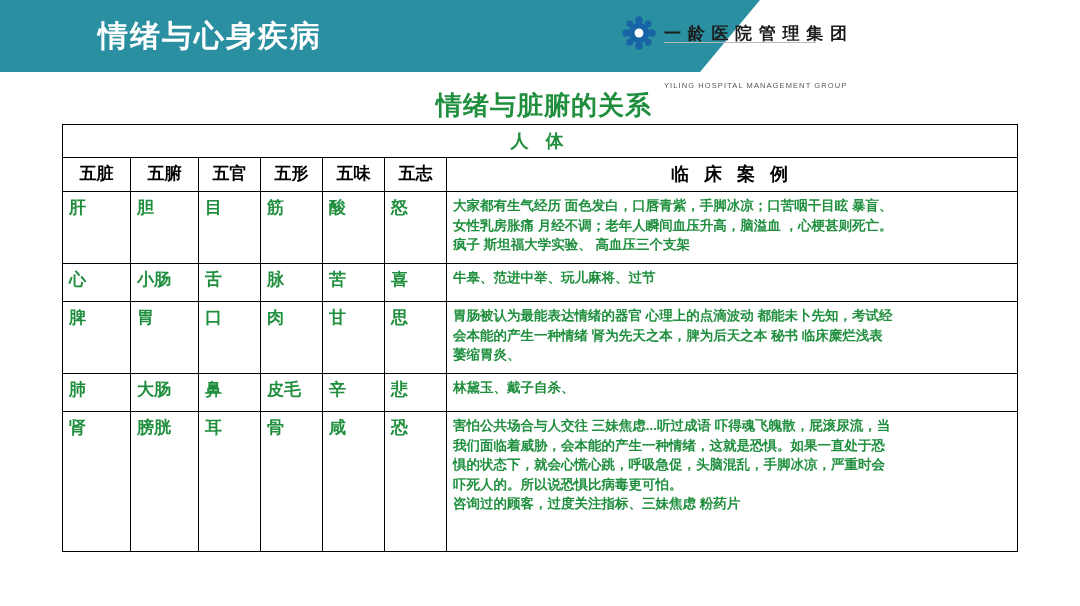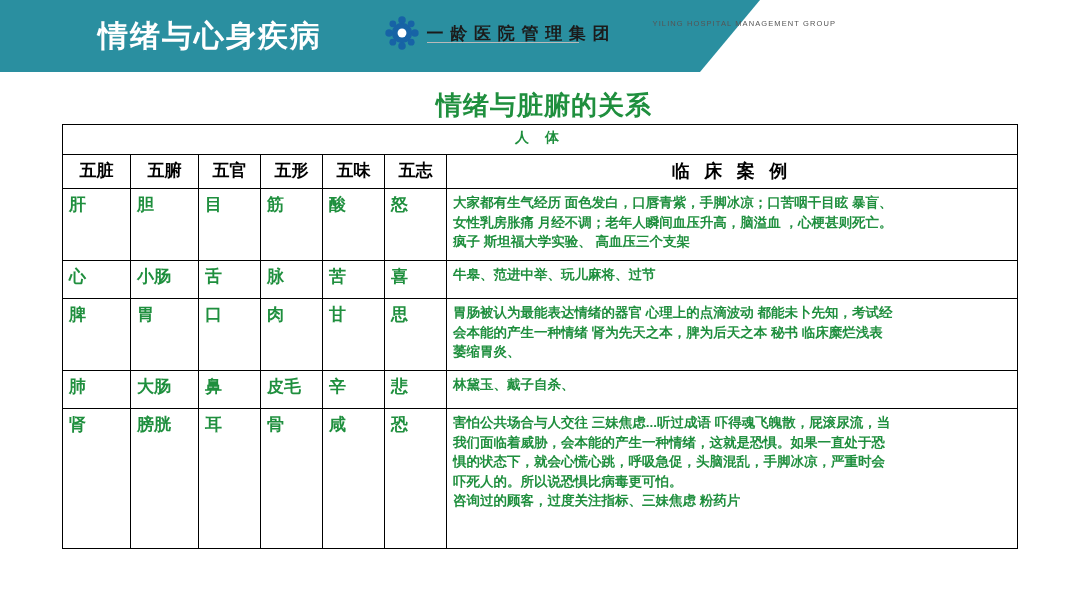--- a/index.html
+++ b/index.html
@@ -34,24 +34,25 @@
     position: absolute;
     left: 98px; top: 16px;
     color: #ffffff;
     font-size: 30px;
     font-weight: bold;
     letter-spacing: 2px;
     white-space: nowrap;
   }
   .logo-wrap {
     position: absolute;
-    right: 36px; top: 16px;
+    right: 24px; top: 16px;
     display: flex;
-    flex-direction: row;
+    flex-direction: column;
     align-items: flex-start;
+    gap: 28px;
   }
   .logo-row {
     display: flex;
     align-items: center;
   }
   .logo-mark {
     width: 34px; height: 34px;
     margin-right: 8px;
     flex: none;
   }
@@ -100,21 +101,21 @@
     width: 955px;
     table-layout: fixed;
   }
   table.main td, table.main th {
     border: 1px solid #000000;
     vertical-align: top;
     padding: 4px 6px;
   }
   .banner-cell {
     text-align: center;
-    font-size: 14px;
+    font-size: 18px;
     font-weight: bold;
     color: #1f8f3e;
     letter-spacing: 6px;
     padding: 3px 0 5px 0;
     height: 30px;
     border-radius: 17px;
   }
   .hdr-cell {
     font-size: 17px;
     font-weight: bold;
@@ -124,21 +125,20 @@
     height: 34px;
     padding: 4px 2px;
   }
   .hdr-case {
     font-size: 18px;
     font-weight: bold;
     color: #000000;
     text-align: center;
     vertical-align: middle;
     letter-spacing: 5px;
-    font-family: Liberation Serif, serif;
   }
   .cat-cell {
     font-size: 17px;
     font-weight: bold;
     color: #1f8f3e;
     text-align: left;
     padding-left: 8px;
     padding-top: 6px;
     white-space: nowrap;
   }

